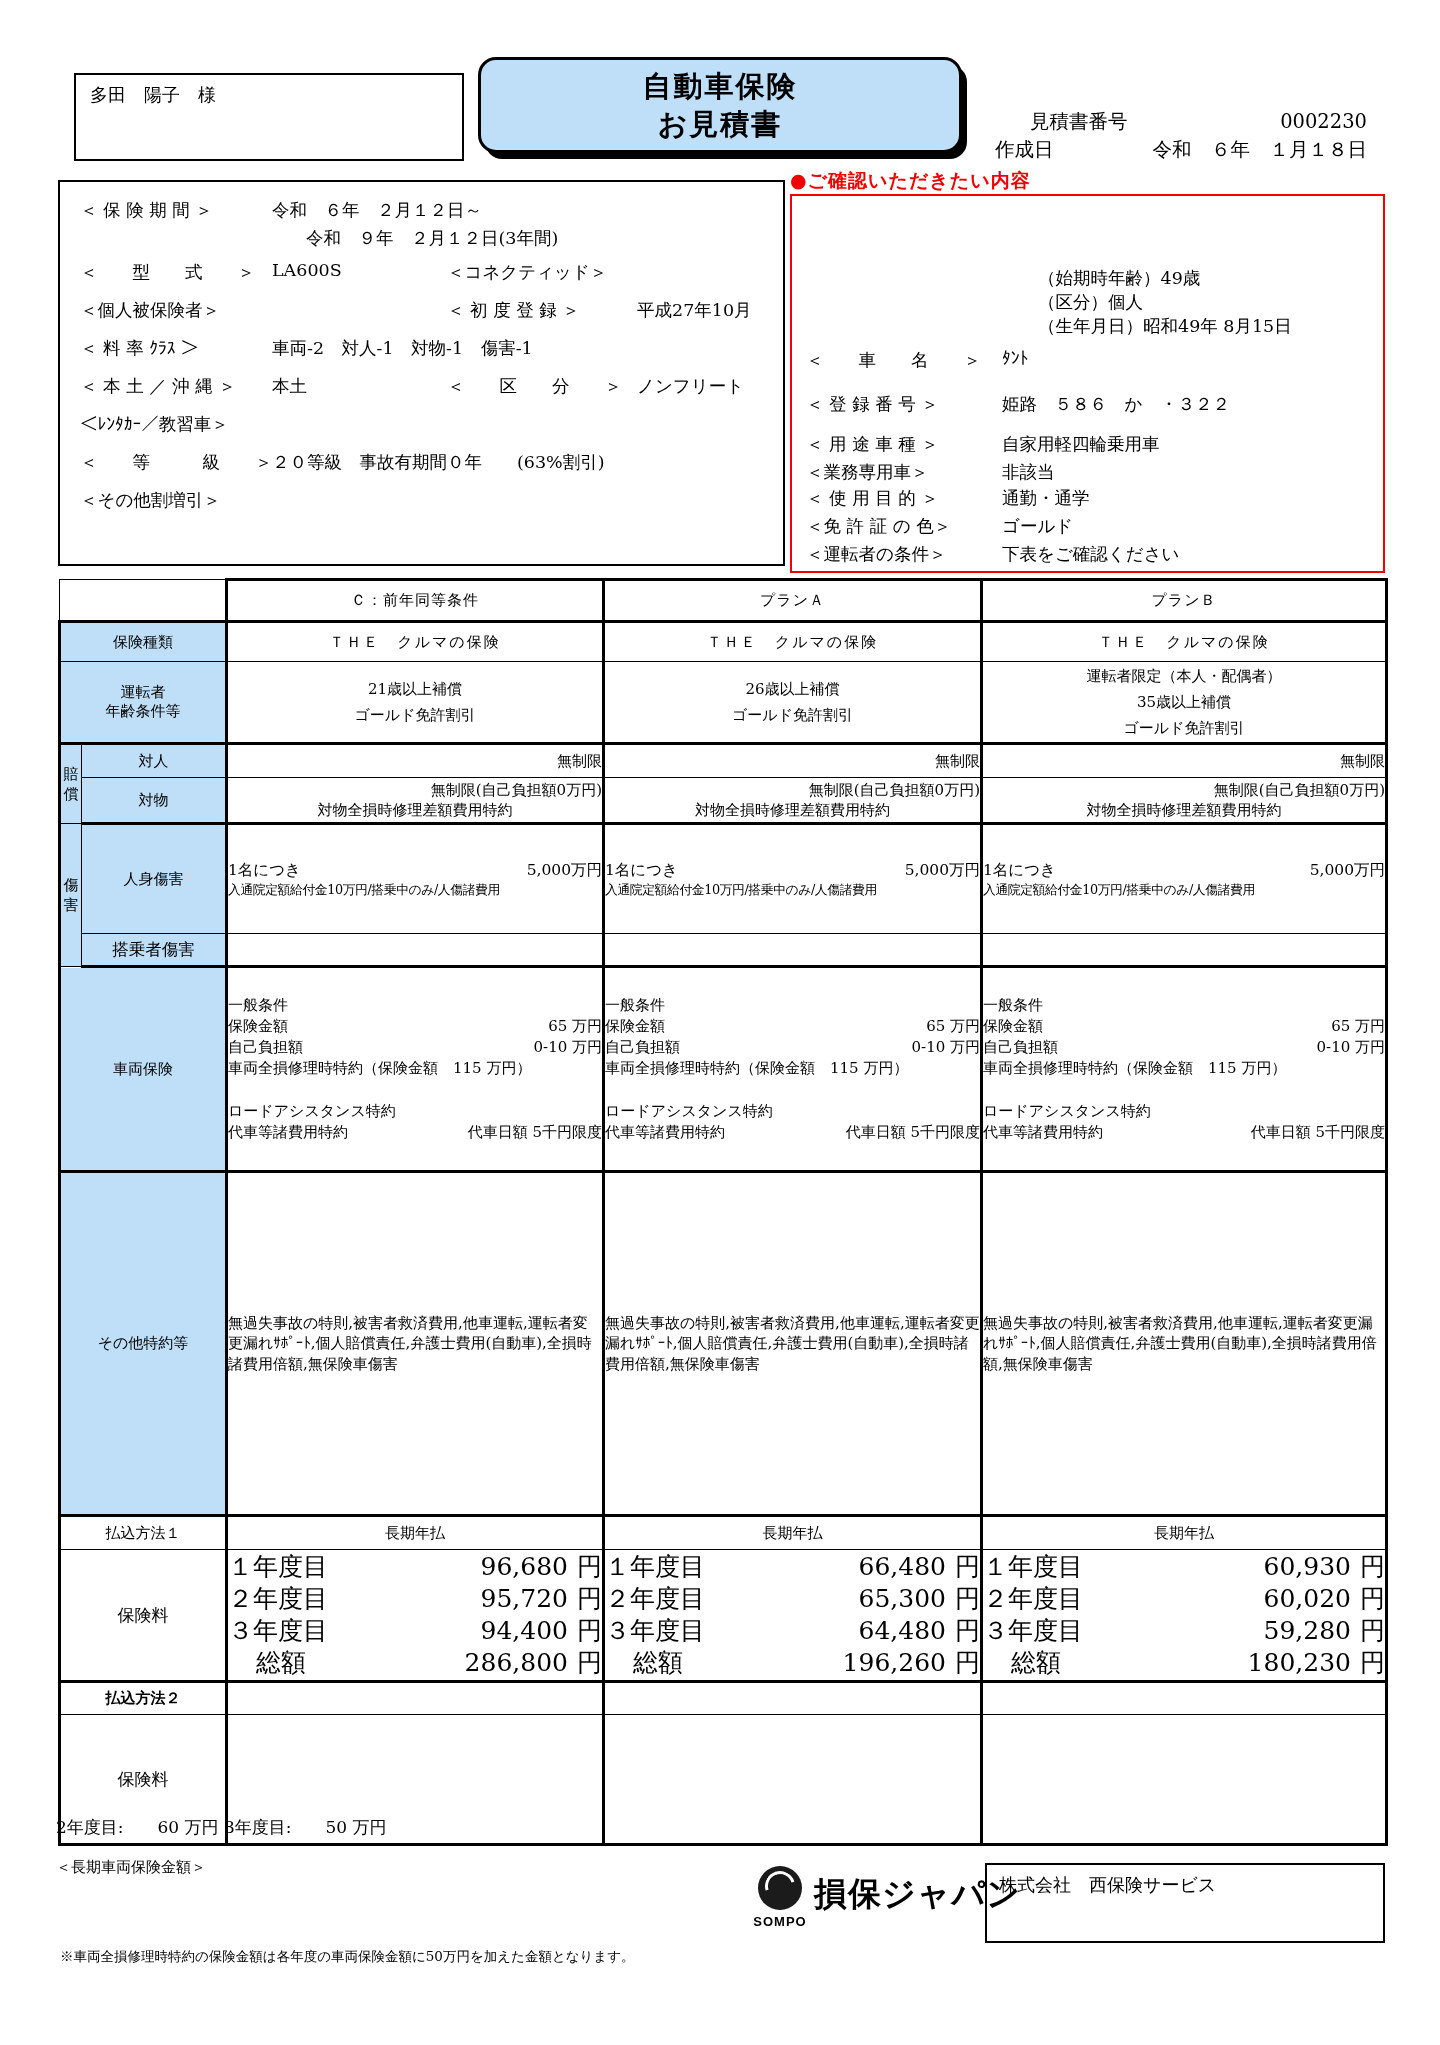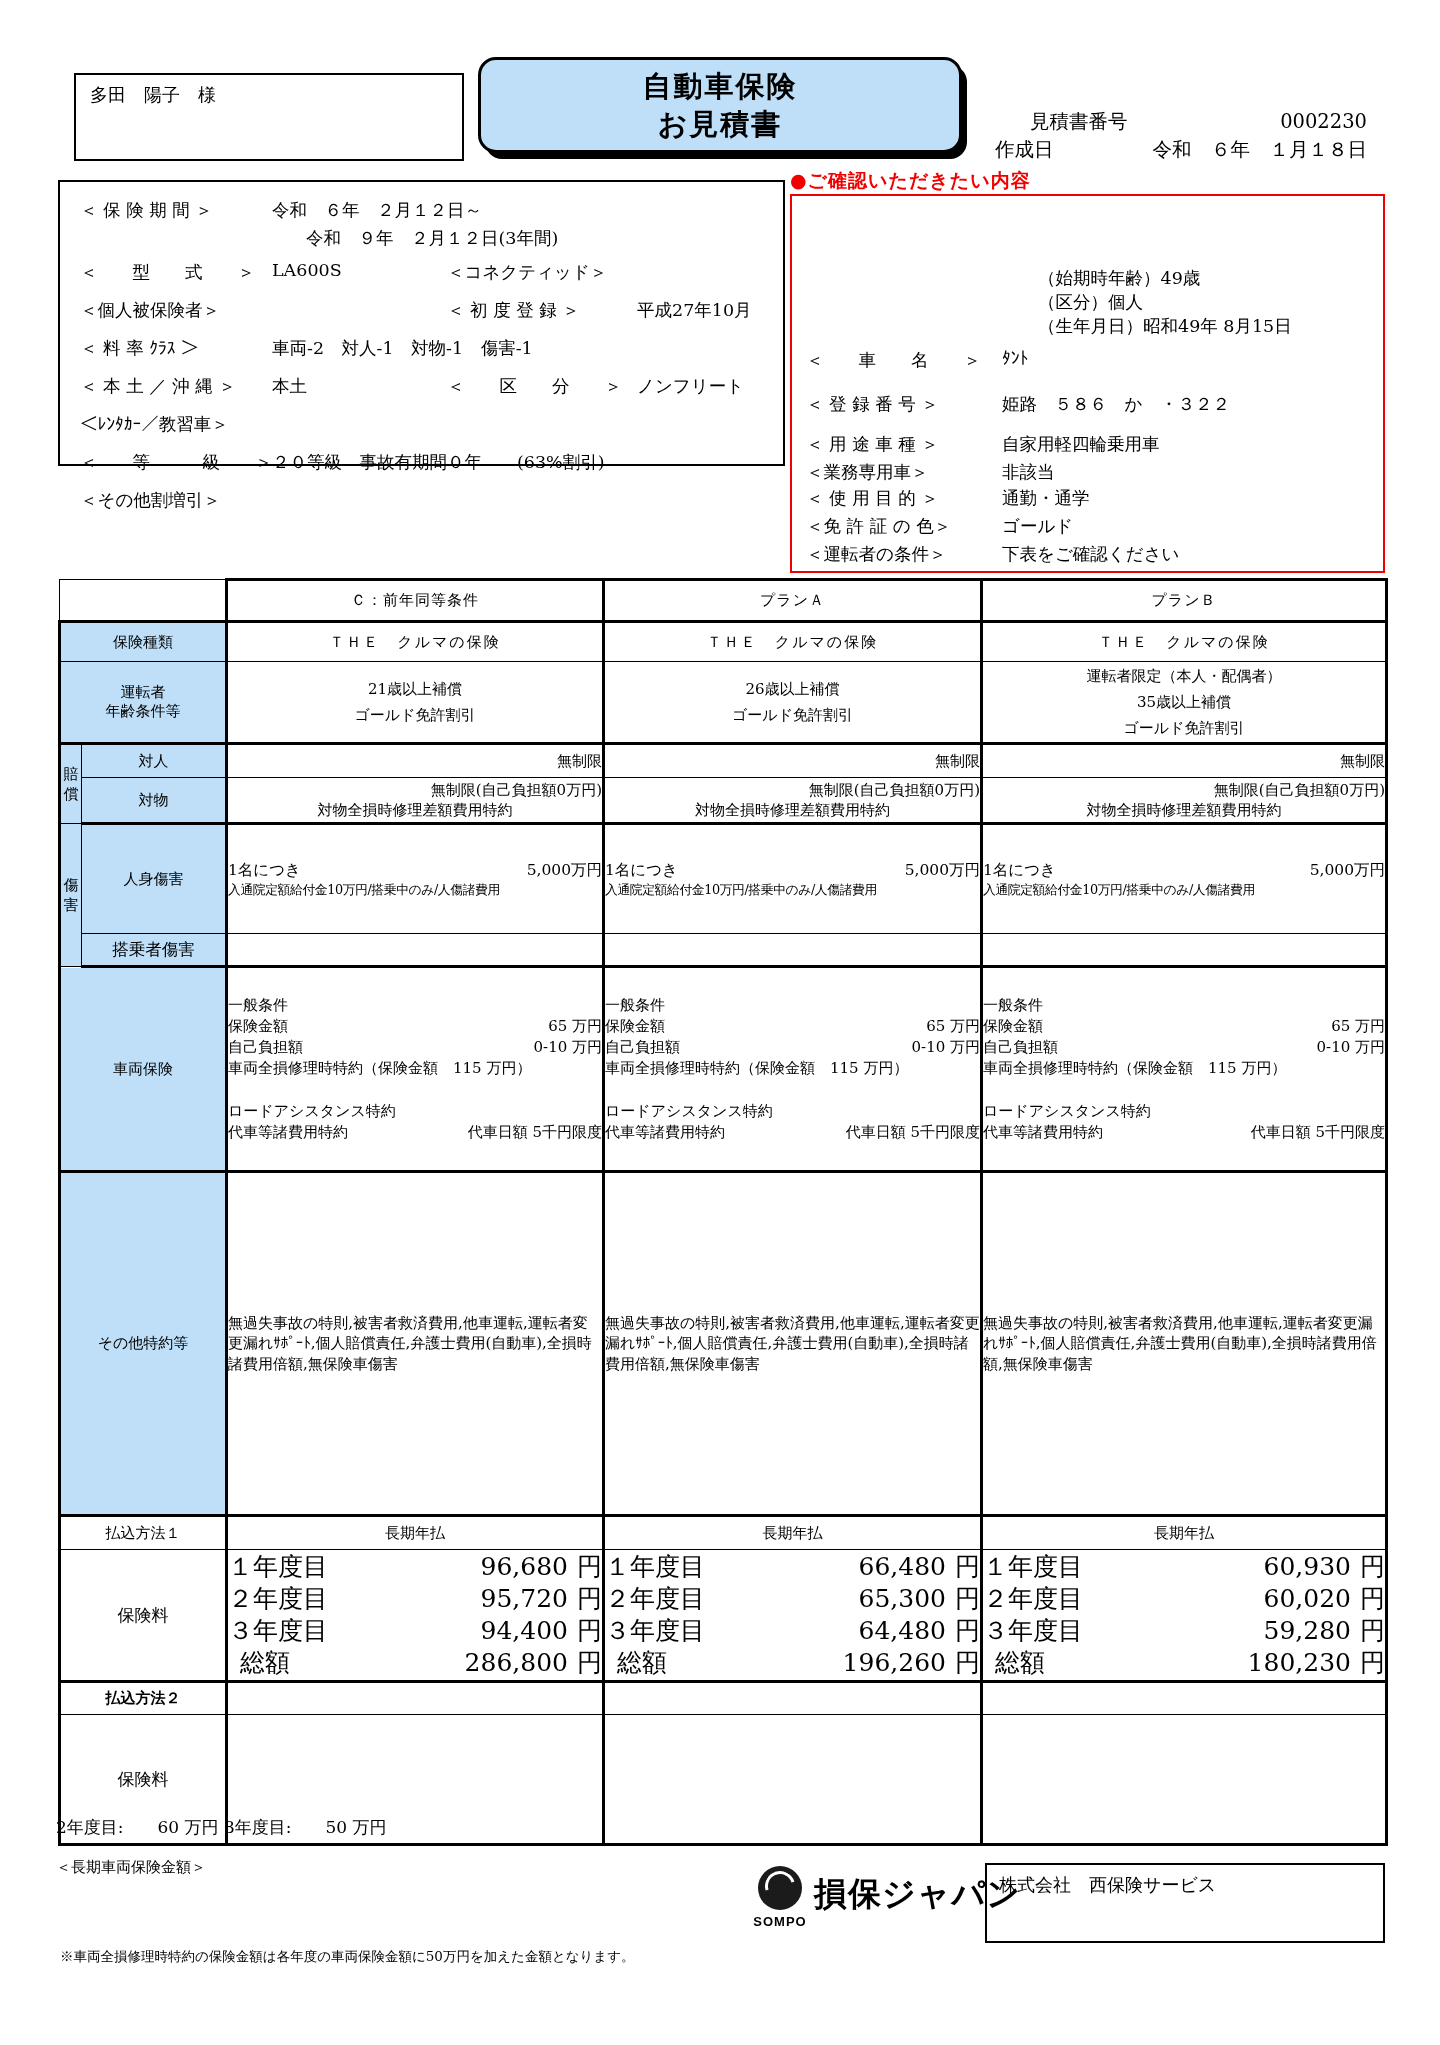--- a/index.html
+++ b/index.html
@@ -14,21 +14,21 @@
   .title-box{position:absolute;left:478px;top:57px;width:484px;height:96px;
     background:var(--accent-blue,#bedff7);
     border:3.5px solid #000;border-radius:18px;
     box-shadow:6px 7px 0 -1px #000;
     display:flex;flex-direction:column;justify-content:center;align-items:center;
     font-size:29px;font-weight:700;line-height:38px;letter-spacing:2px;box-sizing:border-box;}
   .quote-meta{position:absolute;left:995px;top:108px;width:372px;font-size:19.5px;line-height:28px;}
   .qm-line{display:flex;justify-content:space-between;}
   .qm-line .ql1{padding-left:35px;}
   
-  .contract-box{position:absolute;left:58px;top:180px;width:727px;height:286px;
+  .contract-box{position:absolute;left:58px;top:180px;width:727px;height:386px;
     border:2.5px solid #000;box-sizing:border-box;font-size:17.5px;}
   .c-line{position:absolute;left:20px;right:10px;display:flex;white-space:nowrap;}
   .c-lab{display:inline-block;width:192px;}
   .c-val{display:inline-block;width:175px;}
   .c-lab2{display:inline-block;width:190px;}
   .c-sp{display:inline-block;width:226px;}
   
   .confirm-title{position:absolute;left:790px;top:168px;
     color:var(--accent-red,#f20000);font-size:19px;font-weight:700;letter-spacing:1px;}
   .confirm-box{position:absolute;left:790px;top:194px;width:595px;height:379px;
@@ -61,21 +61,21 @@
   .jin-l1{display:flex;justify-content:space-between;font-size:15.5px;line-height:21px;}
   .jin-l2{font-size:12.8px;letter-spacing:-0.4px;line-height:18px;white-space:nowrap;}
   td.veh{vertical-align:top;padding:5px 9px;font-size:14.5px;line-height:21px;}
   .veh-flex{display:flex;justify-content:space-between;}
   .veh-gap{height:22px;}
   td.other{vertical-align:top;padding:6px 9px;font-size:14.5px;line-height:20.5px;}
   td.pay{text-align:center;font-size:17px;}
   td.prem{vertical-align:middle;padding:2px 12px 2px 8px;}
   .prem-line{display:flex;justify-content:space-between;align-items:baseline;
     font-size:25px;line-height:32px;}
-  .prem-line .indent{padding-left:12px;}
+  .prem-line .indent{padding-left:28px;}
   .pv{display:inline-flex;gap:9px;}
   
   .lt-label{position:absolute;left:56px;top:1858px;font-size:15px;}
   .lt-values{position:absolute;left:56px;top:1816px;font-size:17px;}
   .sompo-mark{position:absolute;left:758px;top:1866px;width:44px;height:44px;border-radius:50%;
     background:#1b1b1b;}
   .sompo-mark::after{content:"";position:absolute;left:7px;top:5px;width:24px;height:24px;
     border-radius:50%;border:3px solid #fff;
     border-color:#fff transparent transparent #fff;transform:rotate(28deg);}
   .sompo-caption{position:absolute;left:752px;top:1914px;width:56px;text-align:center;

